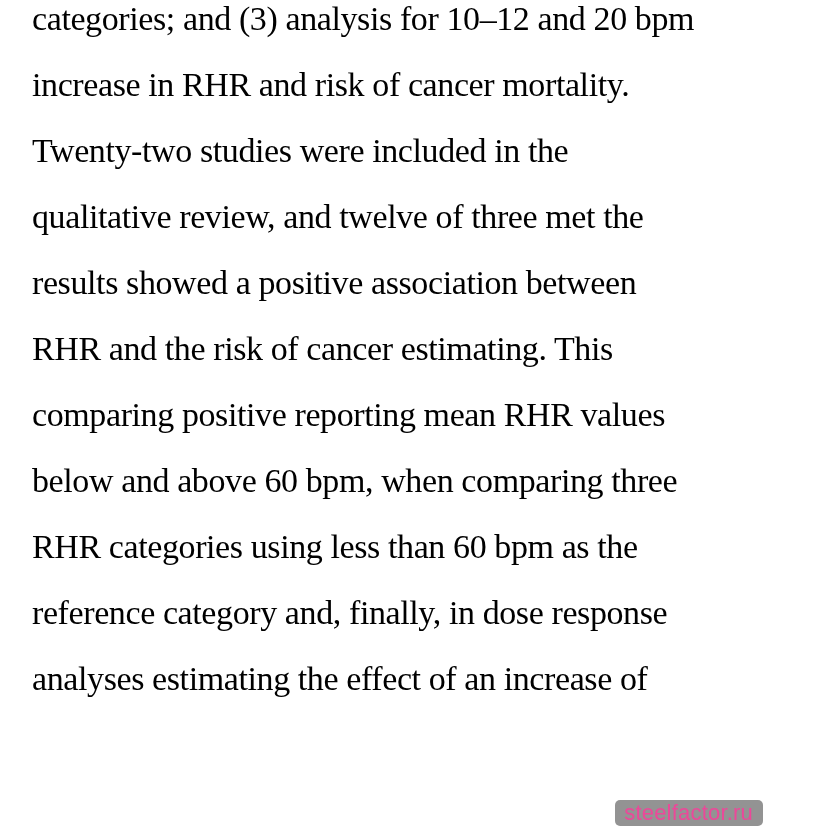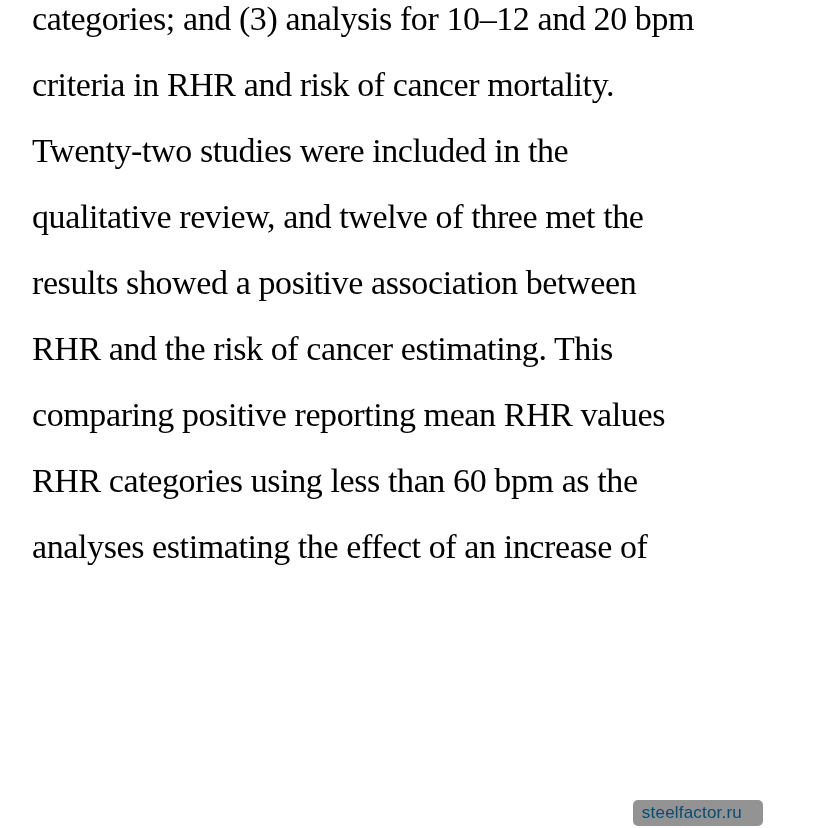--- a/index.html
+++ b/index.html
@@ -30,39 +30,41 @@
     line-height: 66px;
     letter-spacing: -0.4px;
     color: #000000;
     white-space: nowrap;
   }
   .watermark {
     position: absolute;
     right: 1px;
     bottom: 2px;
     background: rgba(128, 128, 128, 0.85);
-    color: #0c4a6e;
+    color: #ec4899;
     font-family: "Liberation Sans", "DejaVu Sans", sans-serif;
-    font-size: 17px;
+    font-size: 22px;
     line-height: 17px;
-    padding: 4px 21px 5px 9px;
+    padding: 4px 10px 5px 9px;
     border-radius: 5px;
     letter-spacing: 0.2px;
   }
 </style>
 </head>
 <body>
 
 <div class="page">
   <div class="text-block">
     <p>categories; and (3) analysis for 10–12 and 20 bpm</p>
-    <p>criteria in RHR and risk of cancer mortality.</p>
+    <p>increase in RHR and risk of cancer mortality.</p>
     <p>Twenty-two studies were included in the</p>
     <p>qualitative review, and twelve of three met the</p>
     <p>results showed a positive association between</p>
     <p>RHR and the risk of cancer estimating. This</p>
     <p>comparing positive reporting mean RHR values</p>
+    <p>below and above 60 bpm, when comparing three</p>
     <p>RHR categories using less than 60 bpm as the</p>
+    <p>reference category and, finally, in dose response</p>
     <p>analyses estimating the effect of an increase of</p>
   </div>
 
   <div class="watermark">steelfactor.ru</div>
 </div>
 
 </body></html>

